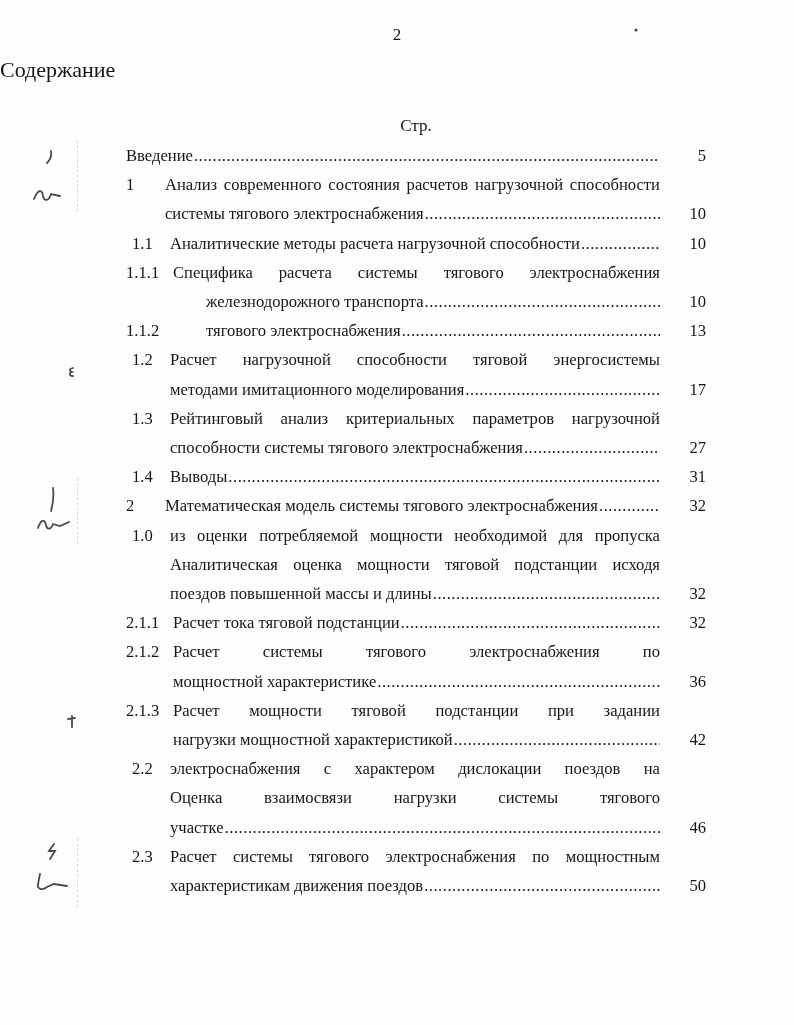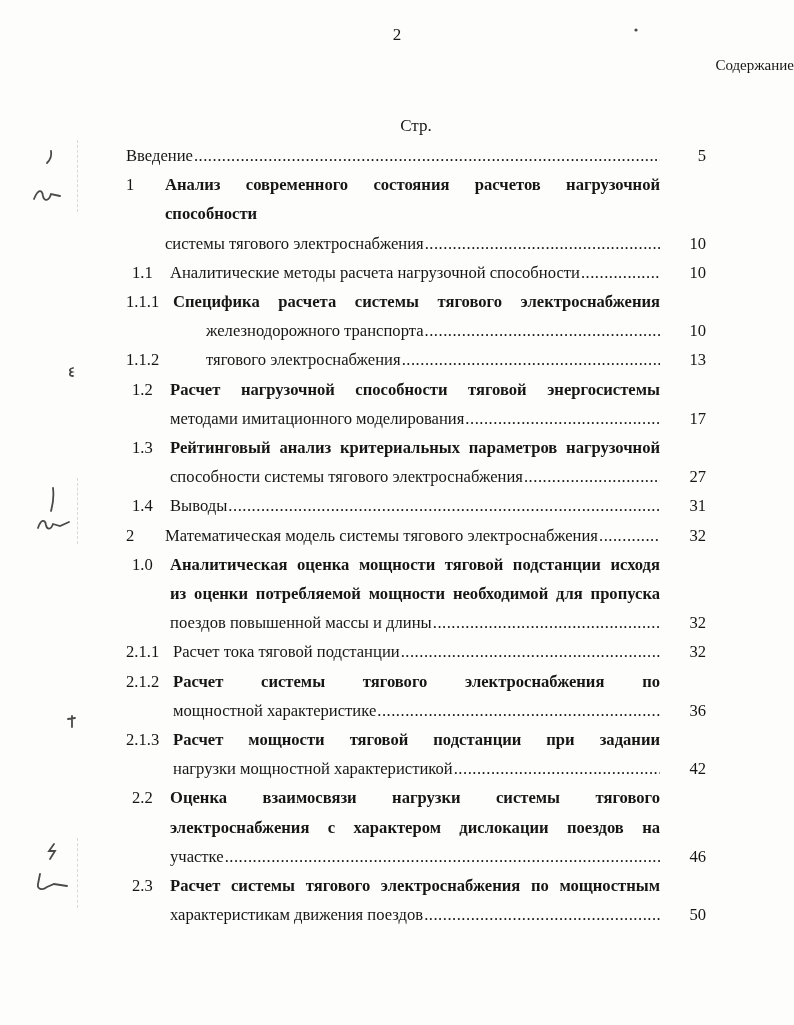--- a/index.html
+++ b/index.html
@@ -10,38 +10,38 @@
     color: #161616;
     position: relative;
     overflow: hidden;
   }
   .pagenum {
     position: absolute; top: 25px; left: 0; width: 794px;
     text-align: center; font-size: 17px;
   }
   .title {
     position: absolute; top: 57px; left: 0; width: 794px;
-    text-align: right; font-size: 15px;
+    text-align: left; font-size: 22px;
   }
   .colhead {
     position: absolute; top: 116px; left: 126px; width: 580px;
     text-align: center; font-size: 17px;
   }
   .toc {
     position: absolute; top: 141px; left: 126px; width: 580px;
     font-size: 16.6px; line-height: 29.2px;
   }
   .entry { position: relative; display: flex; padding-right: 46px; }
   .num { flex: 0 0 auto; }
   .intro .num { width: 0; }
   .lvl0 .num { width: 39px; }
   .lvl1 .num { width: 38px; margin-left: 6px; }
   .lvl2 .num { width: 47px; }
   .body { flex: 1 1 auto; min-width: 0; }
-  .jst { text-align: justify; text-align-last: justify; font-weight: bold; }
+  .jst { text-align: justify; text-align-last: justify; }
   .ci { padding-left: 33px; }
   .lastline { display: flex; align-items: flex-end; }
   .txt { white-space: nowrap; flex: 0 0 auto; }
   .dots {
     flex: 1 1 0; min-width: 0; overflow: hidden; white-space: nowrap;
     letter-spacing: 0.5px; padding-left: 1px;
   }
   .pg { position: absolute; right: 0; bottom: 0; width: 42px; text-align: right; }
   .art {
     position: absolute; fill: none; stroke: #2b2b2b;
@@ -153,22 +153,22 @@
           <div class="line lastline">
             <span class="txt">Математическая модель системы тягового электроснабжения</span>
             <span class="dots">....................................................................................................................................................................................</span>
           </div>
         </div>
         <span class="pg">32</span>
       </div>
       <div class="entry lvl1">
         <span class="num">1.0</span>
         <div class="body">
+          <div class="line jst">из оценки потребляемой мощности необходимой для пропуска</div>
           <div class="line jst">Аналитическая оценка мощности тяговой подстанции исходя</div>
-          <div class="line jst">из оценки потребляемой мощности необходимой для пропуска</div>
           <div class="line lastline">
             <span class="txt">поездов повышенной массы и длины</span>
             <span class="dots">....................................................................................................................................................................................</span>
           </div>
         </div>
         <span class="pg">32</span>
       </div>
       <div class="entry lvl2">
         <span class="num">2.1.1</span>
         <div class="body">
@@ -197,22 +197,22 @@
           <div class="line lastline">
             <span class="txt">нагрузки мощностной характеристикой</span>
             <span class="dots">....................................................................................................................................................................................</span>
           </div>
         </div>
         <span class="pg">42</span>
       </div>
       <div class="entry lvl1">
         <span class="num">2.2</span>
         <div class="body">
+          <div class="line jst">электроснабжения с характером дислокации поездов на</div>
           <div class="line jst">Оценка взаимосвязи нагрузки системы тягового</div>
-          <div class="line jst">электроснабжения с характером дислокации поездов на</div>
           <div class="line lastline">
             <span class="txt">участке</span>
             <span class="dots">....................................................................................................................................................................................</span>
           </div>
         </div>
         <span class="pg">46</span>
       </div>
       <div class="entry lvl1">
         <span class="num">2.3</span>
         <div class="body">

